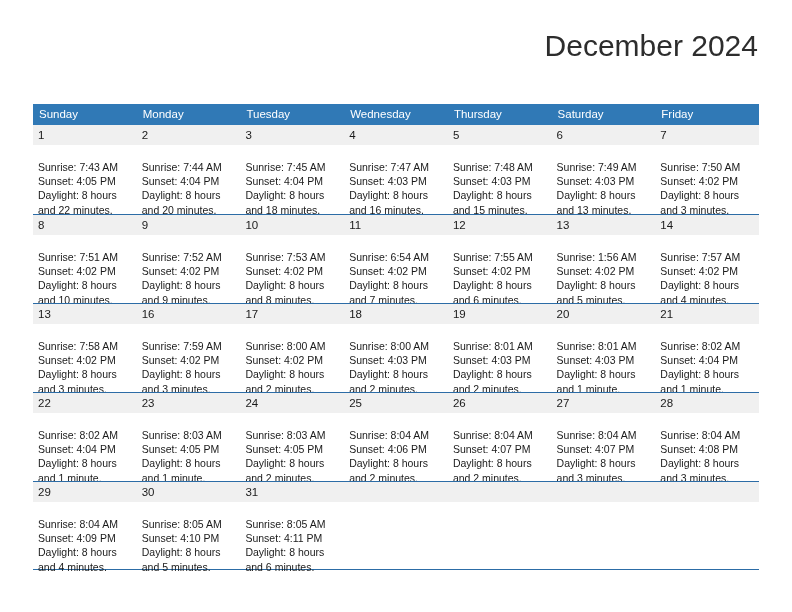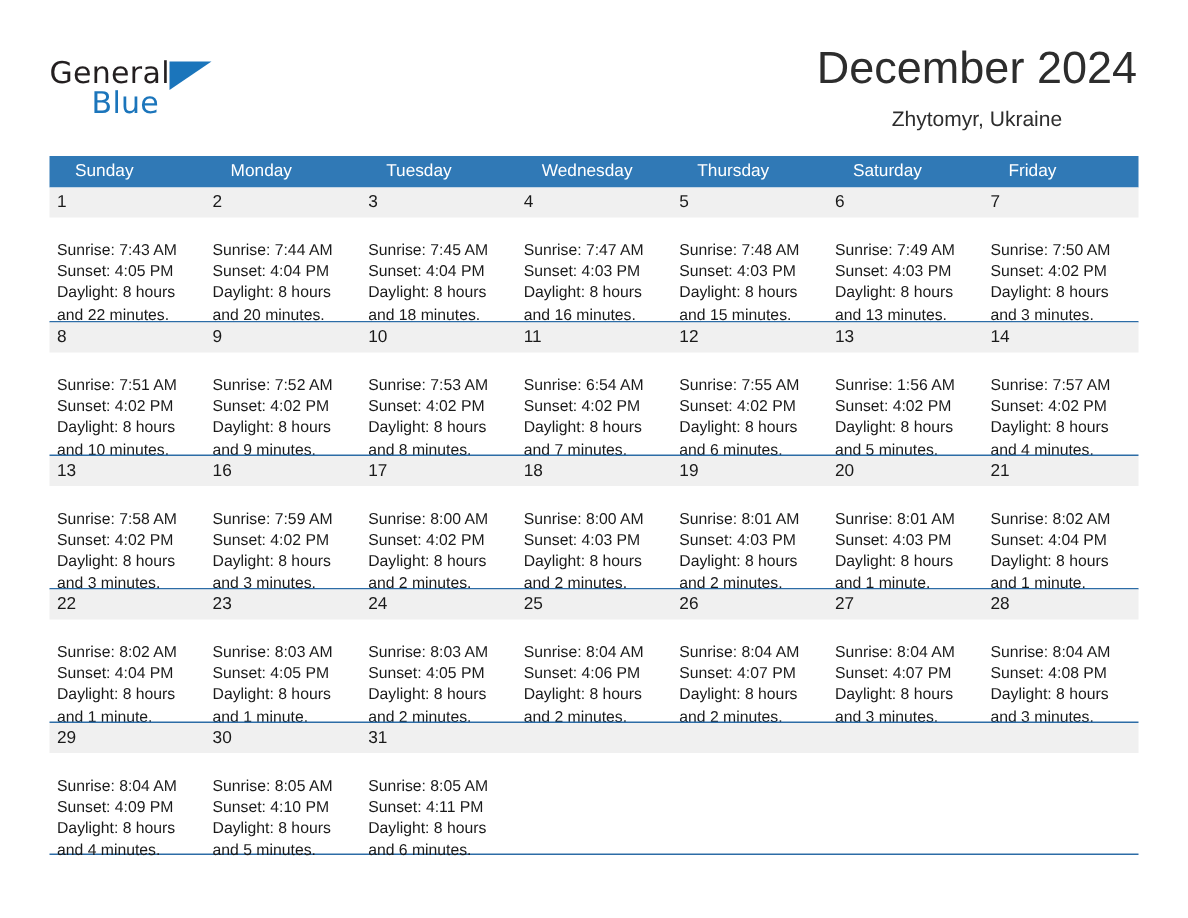--- a/index.html
+++ b/index.html
@@ -98,21 +98,21 @@
   .weekday-row {
     display: flex;
     background: #3079b6;
     height: 21px;
   }
   .weekday-cell {
     flex: 1 1 0;
     color: #ffffff;
     font-size: 11.5px;
     line-height: 21px;
-    padding-left: 17px;
+    padding-left: 6px;
     box-sizing: border-box;
     white-space: nowrap;
   }
 
   .week-row {
     position: relative;
     border-top: 1.6px solid #2c6ca6;
     height: 89px;
     box-sizing: border-box;
   }
@@ -165,29 +165,23 @@
     visibility: hidden;
   }
 </style>
 </head>
 <body>
 
 <div class="page">
 
   <div class="header">
 
-    <div class="brand">
-      <span class="brand-general">General</span>
-      <span class="brand-flag"></span>
-      <span class="brand-blue">Blue</span>
-    </div>
 
     <div class="title-block">
       <div class="cal-title">December 2024</div>
-      <div class="cal-subtitle">Zhytomyr, Ukraine</div>
     </div>
 
   </div>
 
   <div class="calendar">
 
     <div class="weekday-row">
       <div class="weekday-cell">Sunday</div>
       <div class="weekday-cell">Monday</div>
       <div class="weekday-cell">Tuesday</div>

